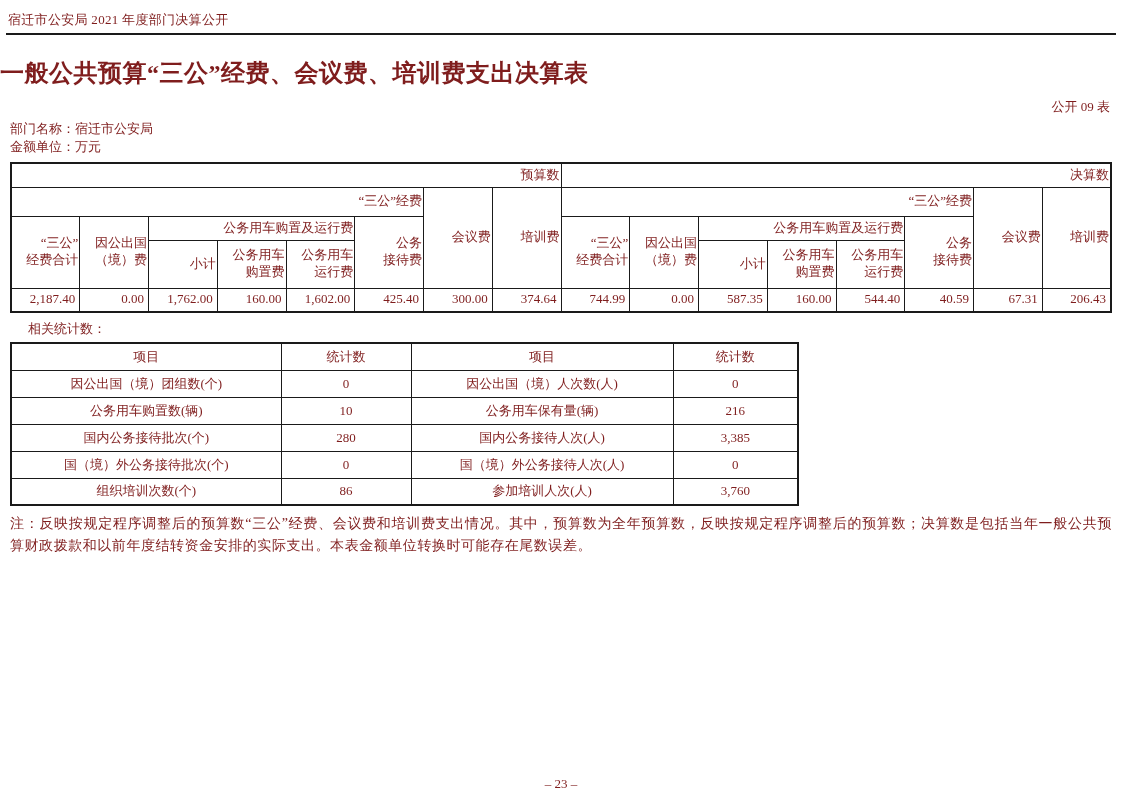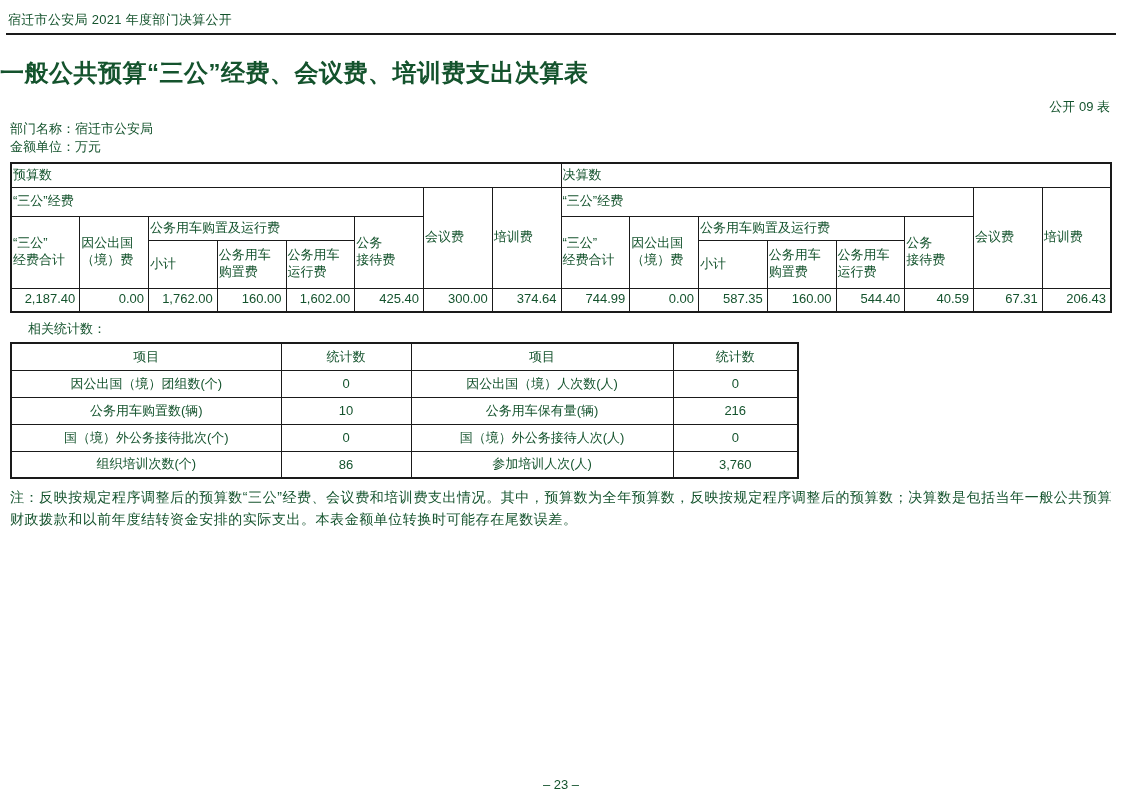--- a/index.html
+++ b/index.html
@@ -3,22 +3,22 @@
 <meta charset="utf-8">
 <style>
   * { margin: 0; padding: 0; box-sizing: border-box; }
   html, body { background: #e8e8e8; }
   .page {
     position: relative;
     width: 1122px;
     height: 793px;
     margin: 0 auto;
     background: #ffffff;
-    font-family: Liberation Sans, sans-serif;
-    color: #14532d;
+    font-family: Liberation Serif, serif;
+    color: #7f1d1d;
     overflow: hidden;
   }
   .doc-header {
     padding: 11px 8px 0 8px;
     font-size: 13px;
     letter-spacing: 0.3px;
   }
   .header-rule {
     border: none;
     border-top: 2px solid #1a1a1a;
@@ -46,21 +46,21 @@
   table { border-collapse: collapse; table-layout: fixed; }
   .main-table {
     width: 1102px;
     margin: 6px 10px 0 10px;
     border: 2px solid #1a1a1a;
   }
   .main-table th, .main-table td {
     border: 1px solid #1a1a1a;
     font-size: 13px;
     font-weight: 400;
-    text-align: left;
+    text-align: right;
     vertical-align: middle;
     line-height: 1.3;
     padding: 1px;
     overflow: hidden;
   }
   .main-table th { white-space: pre-line; }
   .main-table tr.hrow-1 { height: 24px; }
   .main-table tr.hrow-2 { height: 29px; }
   .main-table tr.hrow-3 { height: 24px; }
   .main-table tr.hrow-4 { height: 48px; }
@@ -209,20 +209,26 @@
         <td>因公出国（境）人次数(人)</td>
         <td>0</td>
       </tr>
       <tr>
         <td>公务用车购置数(辆)</td>
         <td>10</td>
         <td>公务用车保有量(辆)</td>
         <td>216</td>
       </tr>
       <tr>
+        <td>国内公务接待批次(个)</td>
+        <td>280</td>
+        <td>国内公务接待人次(人)</td>
+        <td>3,385</td>
+      </tr>
+      <tr>
         <td>国（境）外公务接待批次(个)</td>
         <td>0</td>
         <td>国（境）外公务接待人次(人)</td>
         <td>0</td>
       </tr>
       <tr>
         <td>组织培训次数(个)</td>
         <td>86</td>
         <td>参加培训人次(人)</td>
         <td>3,760</td>

